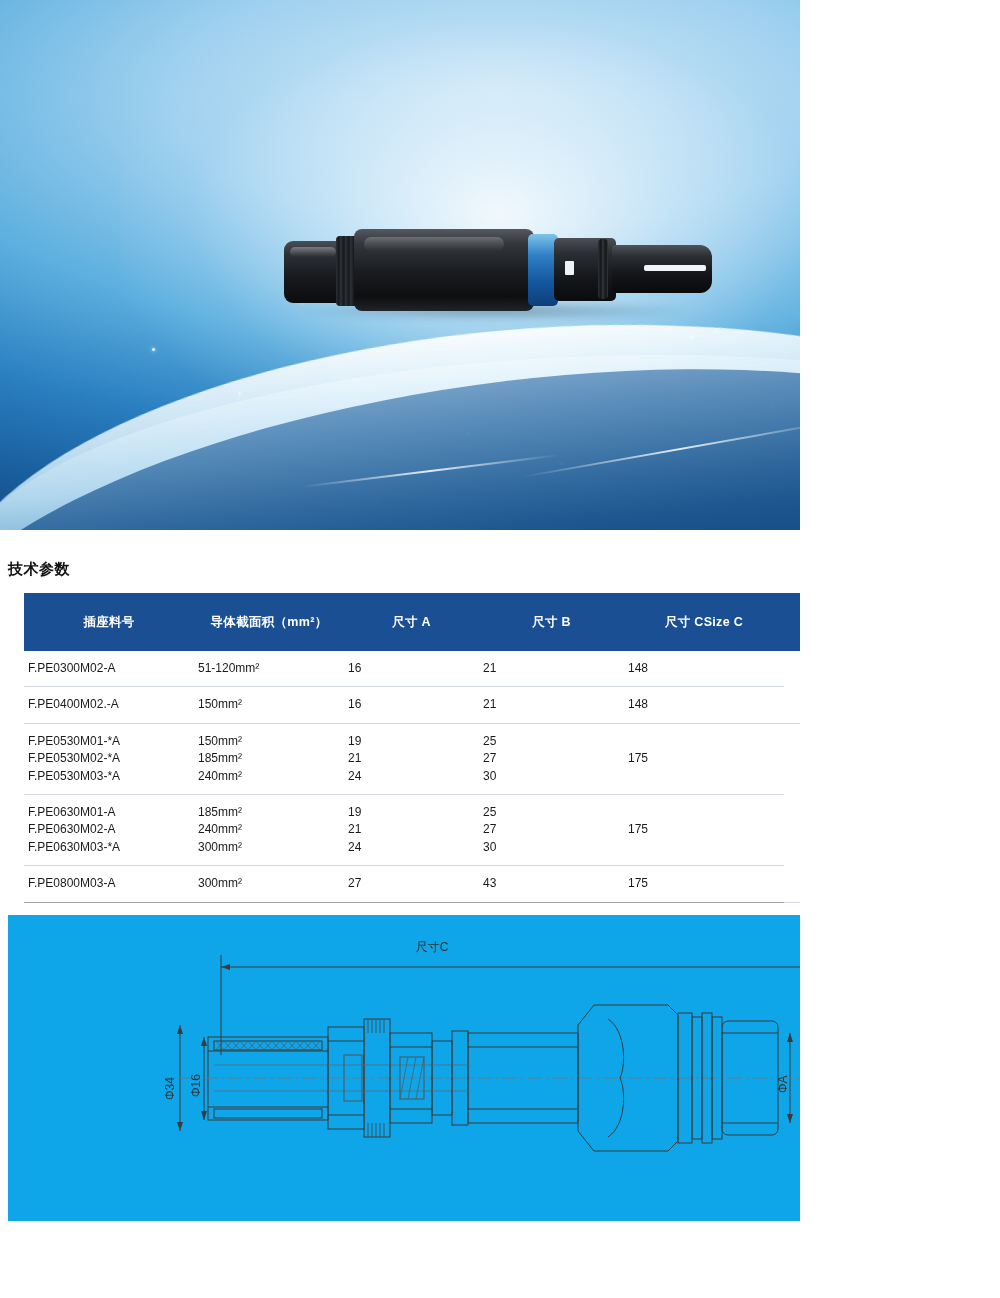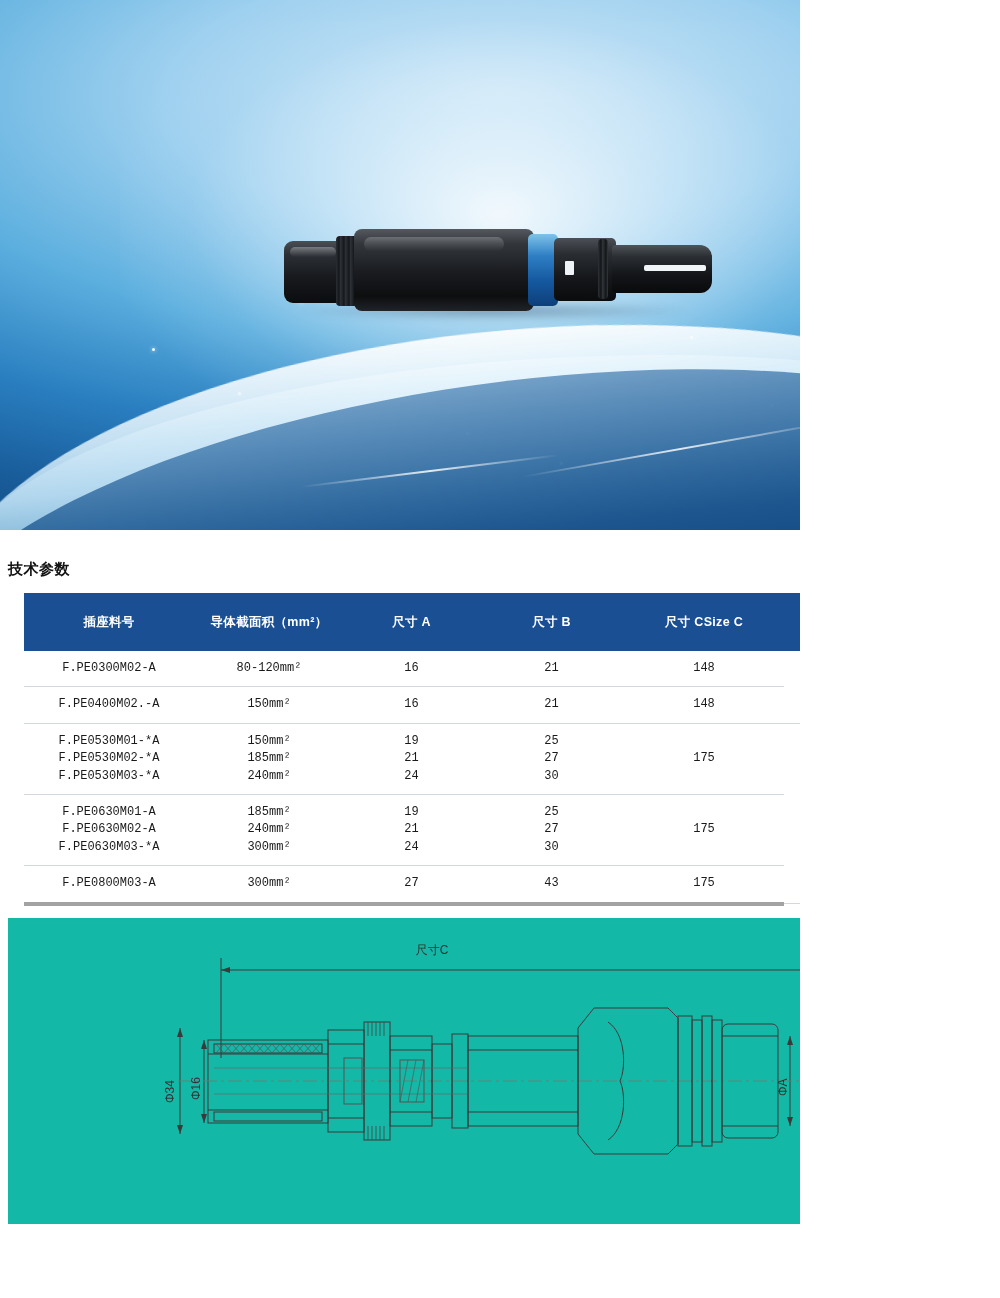--- a/index.html
+++ b/index.html
@@ -121,26 +121,25 @@
   }
 
   
   .tbl-wrap { padding: 0 24px; }
   table.spec { width: 984px; border-collapse: collapse; table-layout: fixed; }
   table.spec thead th {
     background: #1a4f93; color: #fff; font-size: 12.5px; font-weight: bold;
     height: 58px; text-align: center; border: none; letter-spacing: .3px;
   }
   table.spec tbody td {
-    font-size: 12px; color: #1a1a1a; text-align: center;
+    font-size: 12px; color: #1a1a1a; 
     border-bottom: 1px solid #d3d8de; padding: 9px 4px; line-height: 1.45;
     vertical-align: middle;
-    font-family: Liberation Mono, monospace;
-  }
-  table.spec tbody tr:last-child td { border-bottom: 4px solid #a3a3a3; }
+  }
+  table.spec tbody tr:last-child td { border-bottom: 1px solid #a3a3a3; }
   .cell-lines { white-space: pre-line; }
   .col-pn    { width: 170px; }
   .col-area  { width: 150px; }
   .col-a     { width: 135px; }
   .col-b     { width: 145px; }
   .col-c     { width: 160px; }
   .col-color { width: 224px; }
 
   
   .colormarks { display: flex; flex-direction: column; align-items: center; gap: 5px; }
@@ -152,21 +151,21 @@
   }
   .cm.blue   { background: #1257a5; }
   .cm.yellow { background: #f5e400; color: #fff; }
   .cm.green  { background: #1db41d; }
   .cm.red    { background: #e4161c; }
   .cm.black  { background: #111111; }
 
   
   .drawing-box {
     margin: 12px 8px 0 8px; width: 984px; height: 306px;
-    background: #14b8a6; position: relative; overflow: hidden;
+    background: #0ea5e9; position: relative; overflow: hidden;
   }
   .drawing-box svg { position: absolute; left: 0; top: 0; }
 </style>
 </head>
 <body>
 
 <div class="page">
 
   <div class="hero">
     <div class="glow"></div>
@@ -219,21 +218,21 @@
           <th>导体截面积（mm²）</th>
           <th>尺寸 A</th>
           <th>尺寸 B</th>
           <th>尺寸 CSize C</th>
           <th>颜色标记</th>
         </tr>
       </thead>
       <tbody>
         <tr>
           <td class="cell-lines">F.PE0300M02-A</td>
-          <td class="cell-lines">80-120mm²</td>
+          <td class="cell-lines">51-120mm²</td>
           <td class="cell-lines">16</td>
           <td class="cell-lines">21</td>
           <td class="cell-lines">148</td>
           <td rowspan="2"></td>
         </tr>
         <tr>
           <td class="cell-lines">F.PE0400M02.-A</td>
           <td class="cell-lines">150mm²</td>
           <td class="cell-lines">16</td>
           <td class="cell-lines">21</td>

